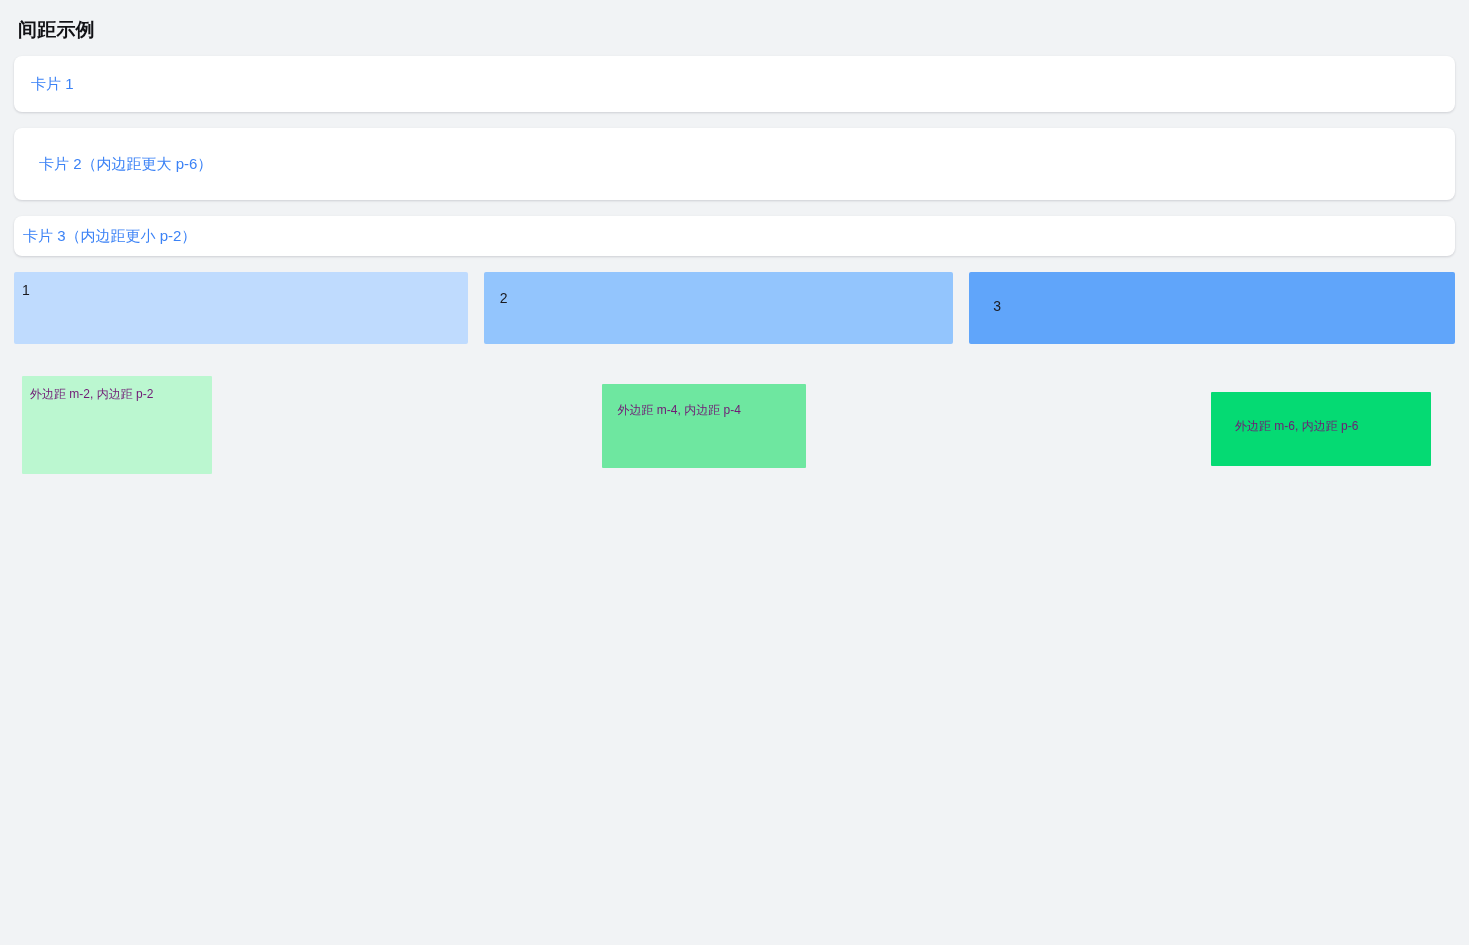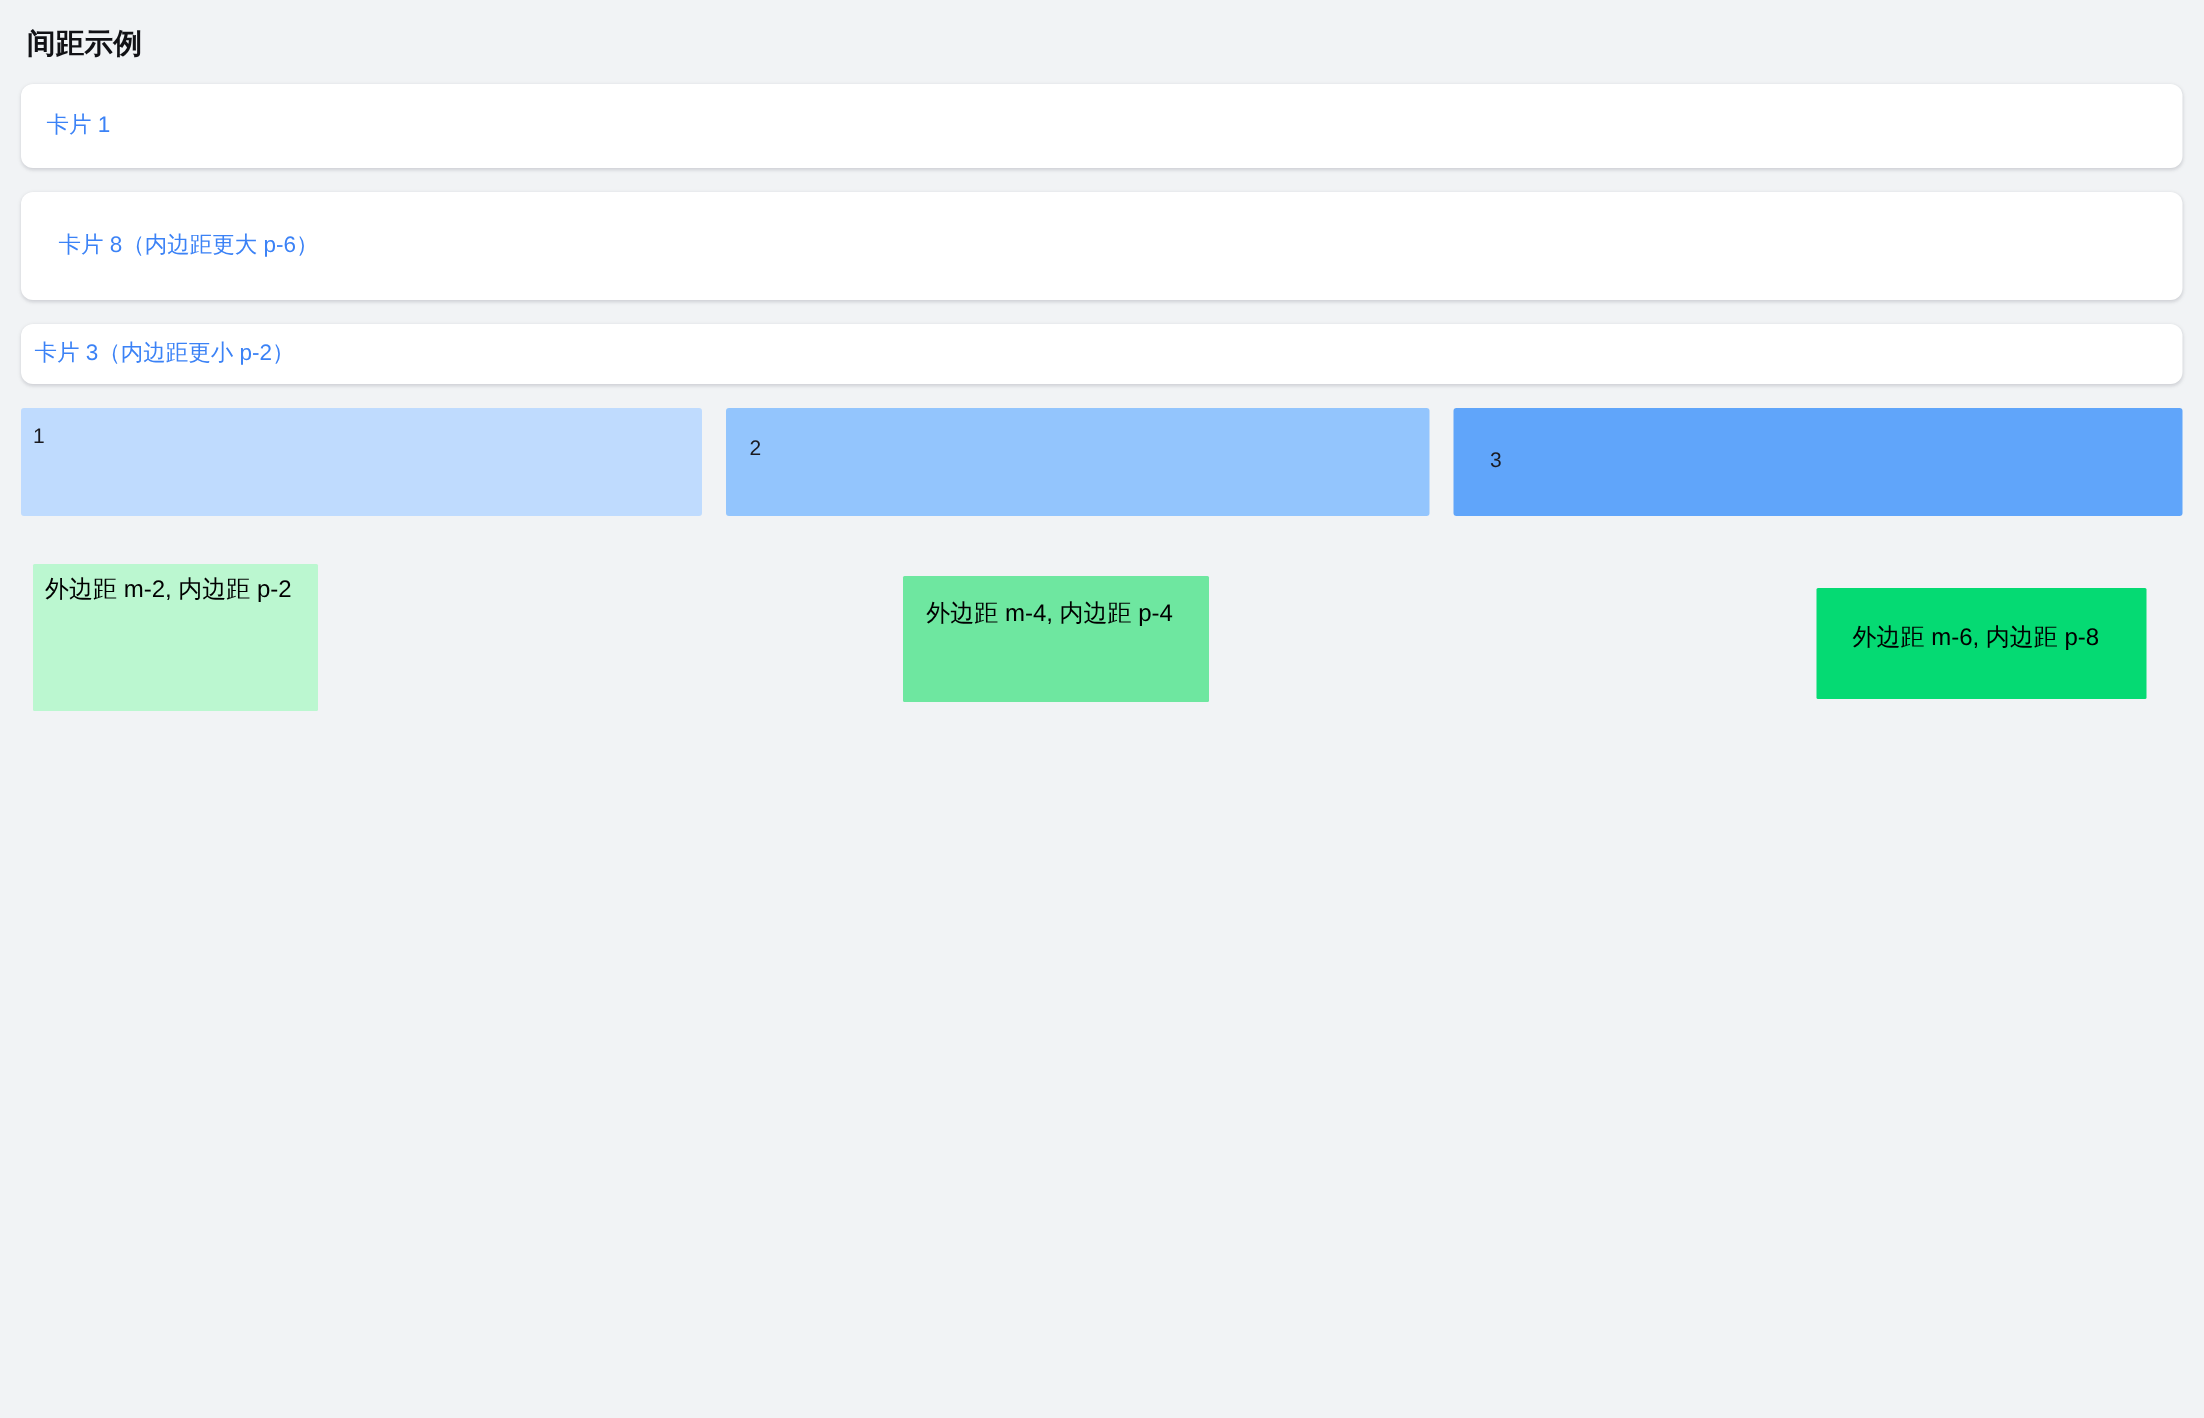--- a/index.html
+++ b/index.html
@@ -80,23 +80,23 @@
 
   
   .spacing-row {
     display: flex;
     align-items: flex-start;
     justify-content: space-between;
     margin-top: 24px;
   }
 
   .spacing-box {
-    font-size: 16px;
+    font-size: 12px;
     line-height: 20px;
-    color: #000000;
+    color: #701a75;
     border-radius: 1px;
     white-space: nowrap;
   }
 
   .spacing-box--a {
     background: #bbf7d0;
     margin: 8px;
     padding: 8px;
     min-height: 98px;
     min-width: 190px;
@@ -125,21 +125,21 @@
 
   <h1 class="page-title">间距示例</h1>
 
   <div class="card-stack">
 
     <div class="card card--p4">
       <span>卡片 1</span>
     </div>
 
     <div class="card card--p6">
-      <span>卡片 8（内边距更大 p-6）</span>
+      <span>卡片 2（内边距更大 p-6）</span>
     </div>
 
     <div class="card card--p2">
       <span>卡片 3（内边距更小 p-2）</span>
     </div>
 
   </div>
 
   <div class="grid-row">
 
@@ -161,18 +161,18 @@
 
     <div class="spacing-box spacing-box--a">
       <span>外边距 m-2, 内边距 p-2</span>
     </div>
 
     <div class="spacing-box spacing-box--b">
       <span>外边距 m-4, 内边距 p-4</span>
     </div>
 
     <div class="spacing-box spacing-box--c">
-      <span>外边距 m-6, 内边距 p-8</span>
+      <span>外边距 m-6, 内边距 p-6</span>
     </div>
 
   </div>
 
 </div>
 
 </body></html>

